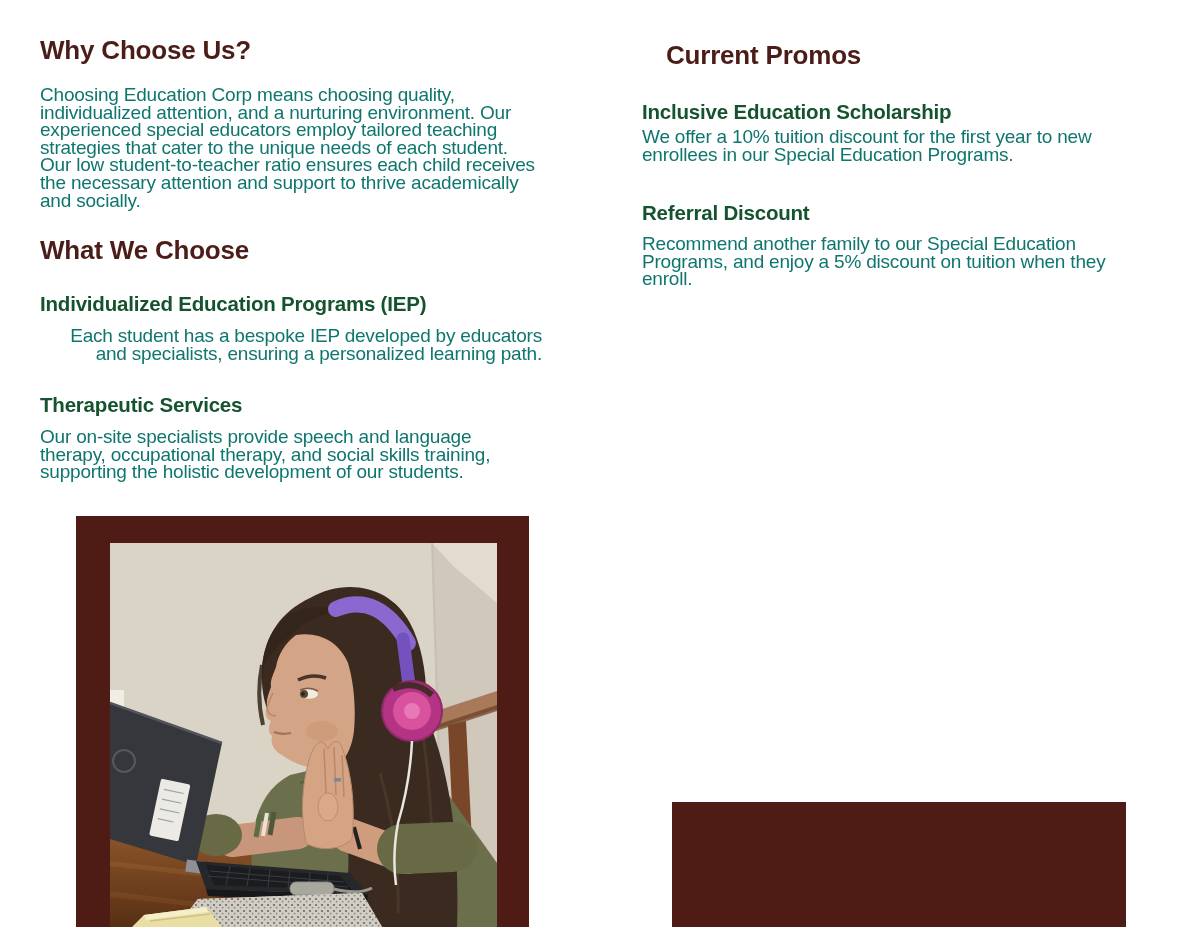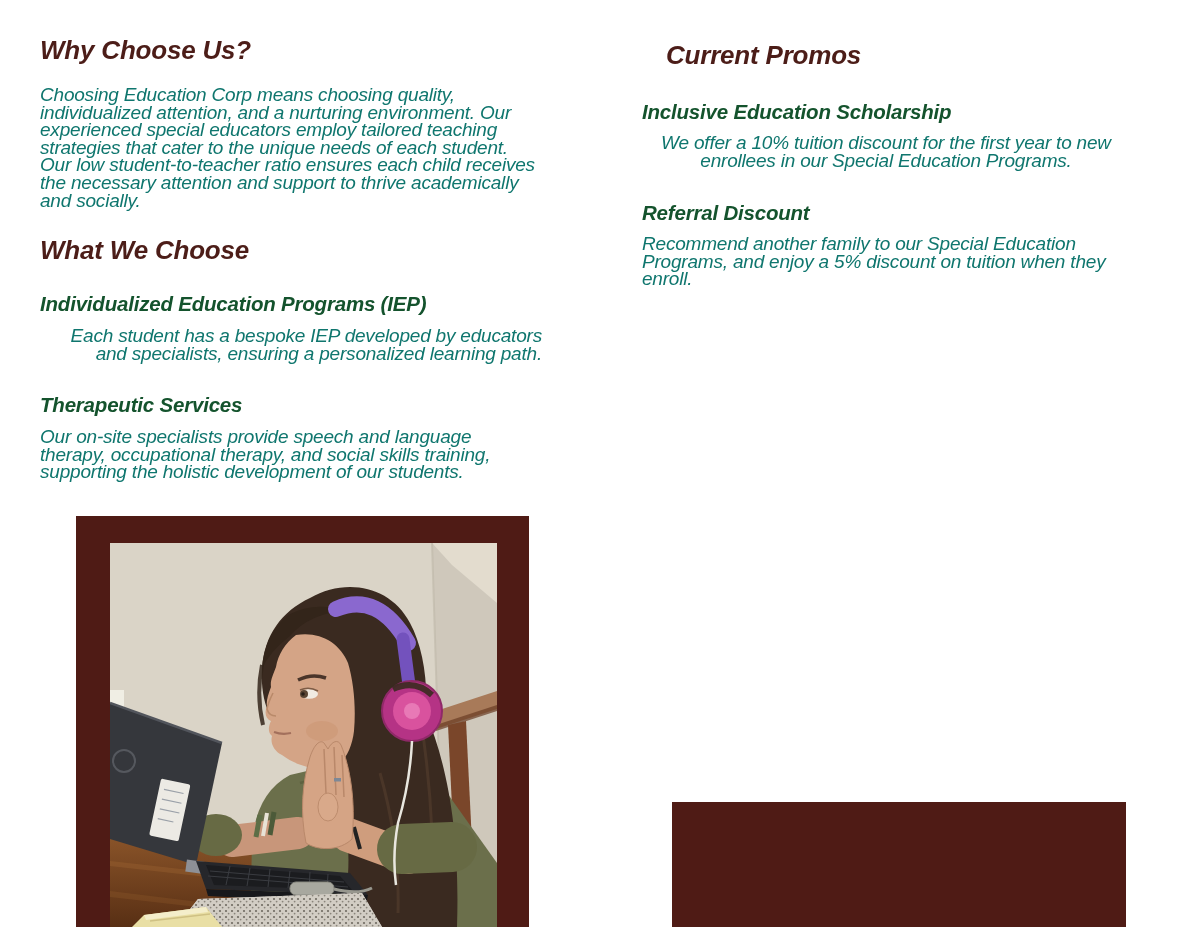--- a/index.html
+++ b/index.html
@@ -1,18 +1,18 @@
 <!DOCTYPE html>
 <html><head>
 <meta charset="utf-8">
 <style>
   html,body{margin:0;padding:0;background:#ffffff;}
   #page{
     position:relative;width:1200px;height:927px;overflow:hidden;
-    background:#ffffff;font-family:"Liberation Sans",sans-serif;font-style:italic;
+    background:#ffffff;font-family:"Liberation Sans",sans-serif;
   }
   .h2{
     position:absolute;margin:0;font-weight:700;font-size:26px;line-height:34px;
     letter-spacing:-0.2px;color:#4c1d18;
   }
   .h3{
     position:absolute;margin:0;font-weight:700;font-size:20.5px;line-height:26px;
     letter-spacing:-0.2px;color:#14532d;
   }
   .body-text{
@@ -48,21 +48,21 @@
   <p class="body-text" style="left:40px;top:327px;width:502px;text-align:right;">Each student has a bespoke IEP developed by educators and specialists, ensuring a personalized learning path.</p>
 
   <h3 class="h3" style="left:40px;top:392px;">Therapeutic Services</h3>
 
   <p class="body-text" style="left:40px;top:428px;width:490px;">Our on-site specialists provide speech and language therapy, occupational therapy, and social skills training, supporting the holistic development of our students.</p>
 
   <h2 class="h2" style="left:666px;top:38px;">Current Promos</h2>
 
   <h3 class="h3" style="left:642px;top:99px;">Inclusive Education Scholarship</h3>
 
-  <p class="body-text" style="left:642px;top:134px;width:488px;text-align:center;">We offer a 10% tuition discount for the first year to new enrollees in our Special Education Programs.</p>
+  <p class="body-text" style="left:642px;top:128px;width:488px;">We offer a 10% tuition discount for the first year to new enrollees in our Special Education Programs.</p>
 
   <h3 class="h3" style="left:642px;top:200px;">Referral Discount</h3>
 
   <p class="body-text" style="left:642px;top:235px;width:488px;">Recommend another family to our Special Education Programs, and enjoy a 5% discount on tuition when they enroll.</p>
 
   <div class="photo-frame">
     <div class="photo">
       <svg viewBox="0 0 387 384" xmlns="http://www.w3.org/2000/svg">
         <defs>
           <linearGradient id="woodGrad" x1="0" y1="0" x2="0" y2="1">

